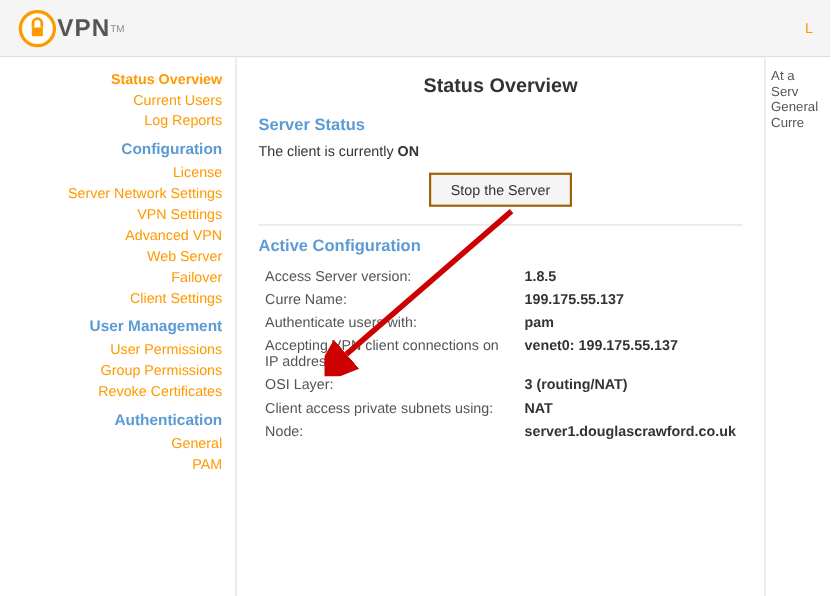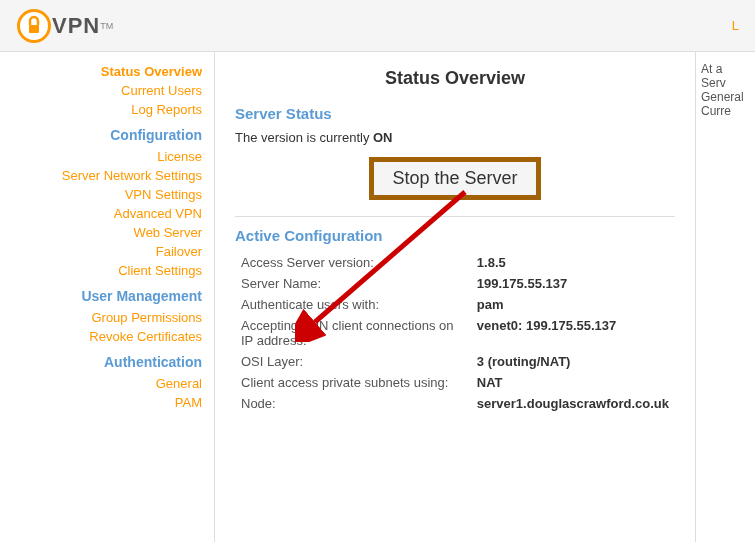--- a/index.html
+++ b/index.html
@@ -115,22 +115,22 @@
     .server-status-text .on {
       font-weight: bold;
       color: #333;
     }
 
     .stop-server-btn {
       display: block;
       margin: 0 auto 16px auto;
       padding: 6px 18px;
       background: #f5f5f5;
-      border: 5px solid #a16207;
-      font-size: 18px;
+      border: 2px solid #a16207;
+      font-size: 13px;
       cursor: pointer;
       color: #333;
     }
 
     hr.section-divider {
       border: none;
       border-top: 1px solid #ddd;
       margin: 10px 0;
     }
 
@@ -194,49 +194,50 @@
       <div class="sidebar-item"><a href="#">Log Reports</a></div>
       <div class="sidebar-section-title">Configuration</div>
       <div class="sidebar-item"><a href="#">License</a></div>
       <div class="sidebar-item"><a href="#">Server Network Settings</a></div>
       <div class="sidebar-item"><a href="#">VPN Settings</a></div>
       <div class="sidebar-item"><a href="#">Advanced VPN</a></div>
       <div class="sidebar-item"><a href="#">Web Server</a></div>
       <div class="sidebar-item"><a href="#">Failover</a></div>
       <div class="sidebar-item"><a href="#">Client Settings</a></div>
       <div class="sidebar-section-title">User Management</div>
+      <div class="sidebar-item"><a href="#">User Permissions</a></div>
       <div class="sidebar-item"><a href="#">Group Permissions</a></div>
       <div class="sidebar-item"><a href="#">Revoke Certificates</a></div>
       <div class="sidebar-section-title">Authentication</div>
       <div class="sidebar-item"><a href="#">General</a></div>
       <div class="sidebar-item"><a href="#">PAM</a></div>
     </div>
 
   <div id="content">
     <div class="page-title">Status Overview</div>
 
     <div class="section-title">Server Status</div>
     <div class="server-status-text">
-      <span>The version is currently </span><span class="on">ON</span>
+      <span>The client is currently </span><span class="on">ON</span>
     </div>
 
     <button class="stop-server-btn">Stop the Server</button>
 
     <hr class="section-divider">
 
     <div class="section-title">Active Configuration</div>
 
     <table class="config-table">
       <tbody id="config-tbody">
           <tr>
             <td>Access Server version:</td>
             <td>1.8.5</td>
           </tr>
           <tr>
-            <td>Server Name:</td>
+            <td>Curre Name:</td>
             <td>199.175.55.137</td>
           </tr>
           <tr>
             <td>Authenticate users with:</td>
             <td>pam</td>
           </tr>
           <tr>
             <td>Accepting VPN client connections on IP address:</td>
             <td>venet0: 199.175.55.137</td>
           </tr>

